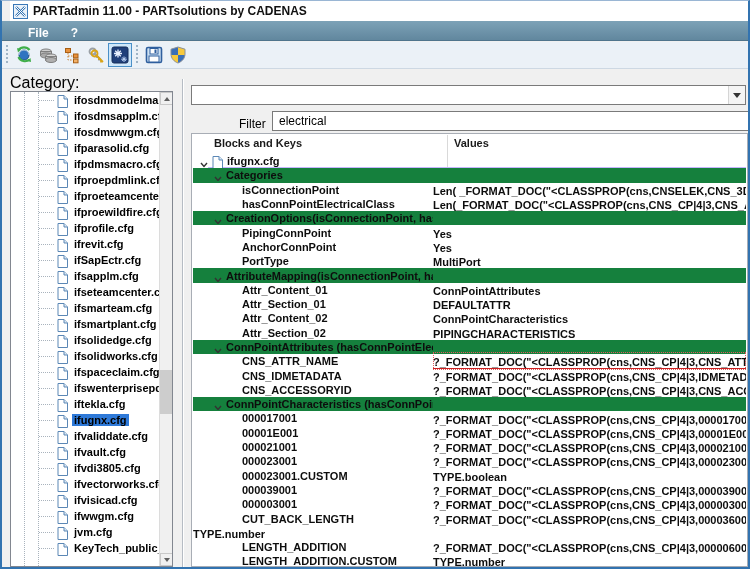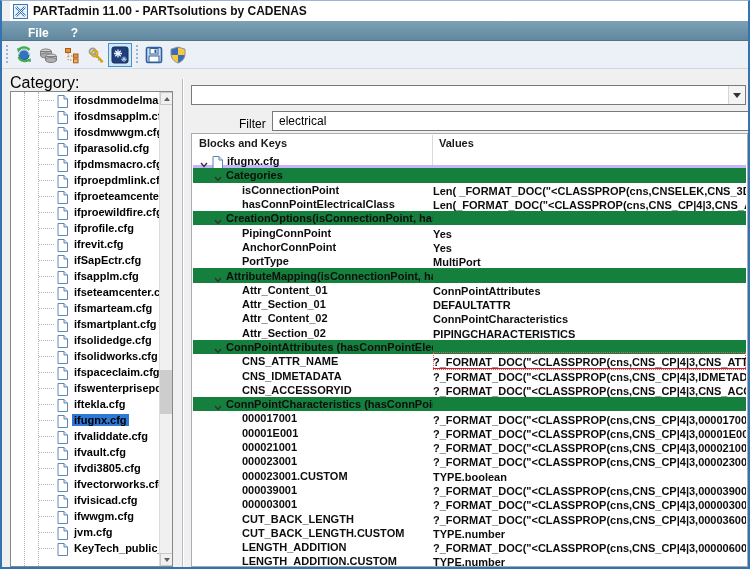--- a/index.html
+++ b/index.html
@@ -82,22 +82,22 @@
   .filter-input { position:relative; width:501px; height:20px; background:#fff;
                   border:1px solid #7a7a7a; display:flex; align-items:center; }
   .filter-text { flex:1; font-size:12px; padding-left:6px; color:#000; }
   .clear-x { width:18px; font-size:11px; font-weight:bold; color:#444; text-align:center; }
   .funnel-btn { width:21px; height:22px; margin-left:5px; background:#cde6f7;
                 border:1px solid #66a0cc; display:flex; align-items:center; justify-content:center; }
 
   
   .table-wrap { position:absolute; left:0; top:64px; width:557px; bottom:0;
                 border:1px solid #a8adb5; background:#fff; }
-  .thead { position:absolute; left:1px; right:1px; top:1px; height:34px; background:#fff;
-           border-bottom:4px solid #c4b5fd; display:flex; }
+  .thead { position:absolute; left:16px; right:1px; top:1px; height:34px; background:#fff;
+           border-bottom:2px solid #c4b5fd; display:flex; }
   .th { font-size:11px; font-weight:bold; color:#1a1a1a; padding:2px 0 0 6px; }
   .th.keys { width:240px; border-right:1px solid #d9d9d9; }
   .th.values { flex:1; }
   .tbody { position:absolute; left:1px; right:1px; top:20px; bottom:0; overflow:hidden; }
 
   .trow { display:flex; height:14.3px; align-items:center; white-space:nowrap; }
   .trow.t-section { background:#15803d; }
   .cell-key { width:240px; flex:none; display:flex; align-items:center; overflow:hidden; }
   .cell-val { flex:1; overflow:hidden; position:relative; }
   .key-label, .val-label { font-size:11px; font-weight:bold; color:#0d0d0d; }
@@ -890,24 +890,20 @@
     <div class="cell-key">
 
       <span class="key-label">CUT_BACK_LENGTH</span>
     </div>
     <div class="cell-val">
       <span class="val-label">?_FORMAT_DOC("&lt;CLASSPROP(cns,CNS_CP|4|3,000036001,CNS_3DID,P...</span>
     </div>
   </div>
 
   <div class="trow t-item lv2">
-    <div class="cell-key">
-
-      <span class="key-label">CUT_BACK_LENGTH.CUSTOM</span>
-    </div>
     <div class="cell-val">
       <span class="val-label">TYPE.number</span>
     </div>
   </div>
 
   <div class="trow t-item lv2">
     <div class="cell-key">
 
       <span class="key-label">LENGTH_ADDITION</span>
     </div>

